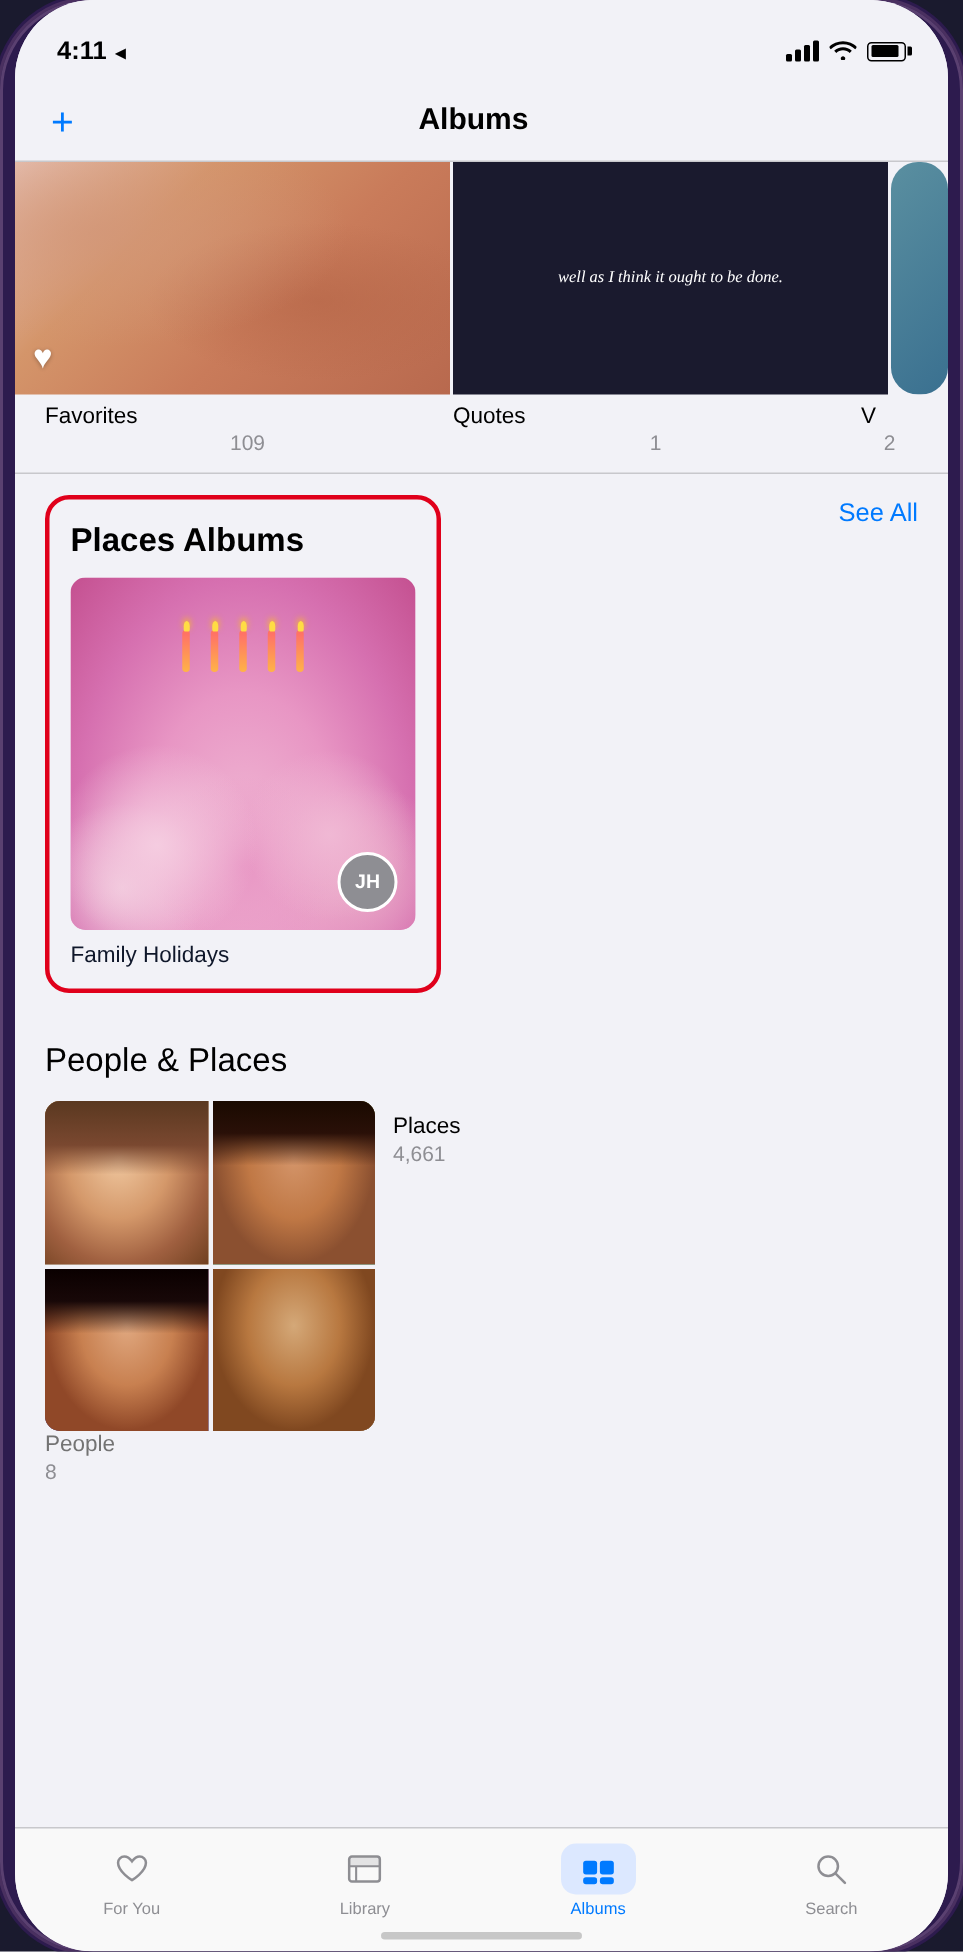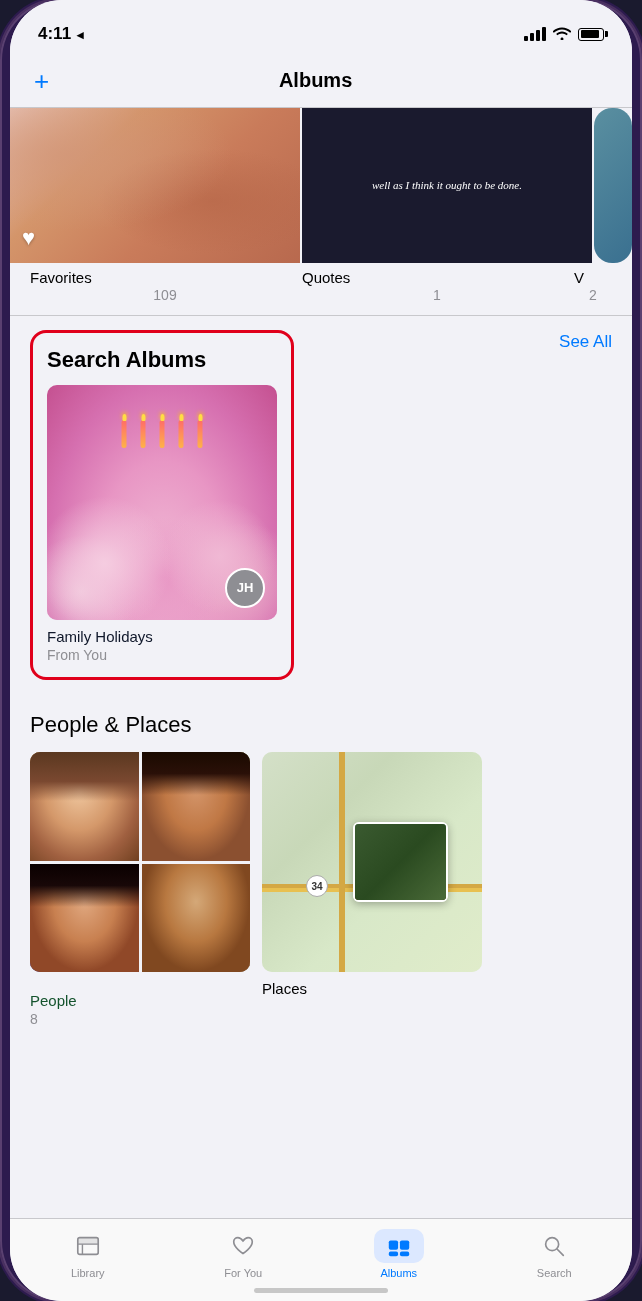--- a/index.html
+++ b/index.html
@@ -480,22 +480,22 @@
       position: absolute;
       inset: 0;
       background:
         linear-gradient(135deg, #3a5a30 0%, #2a4a20 50%, #4a6a38 100%),
         repeating-linear-gradient(45deg, rgba(0,0,0,0.05) 0, rgba(0,0,0,0.05) 2px, transparent 2px, transparent 8px);
     }
 
     .people-label {
       font-size: 15px;
       font-weight: 500;
-      color: #14532d;
-      margin-top: 20px;
+      color: #737373;
+      margin-top: 0;
     }
 
     .places-label {
       font-size: 15px;
       font-weight: 500;
       color: #000;
       margin-top: 8px;
     }
 
     .count-label {
@@ -735,38 +735,37 @@
           <div class="album-count">2</div>
         </div>
       </div>
 
       <div class="divider"></div>
 
       <div class="shared-section-wrapper">
         <div class="shared-full-row">
           <div class="shared-box">
             <div class="shared-top-row">
-              <span class="section-title-bold">Search Albums</span>
+              <span class="section-title-bold">Places Albums</span>
             </div>
 
             <div class="cake-album-thumb">
               <div class="cake-illustration"></div>
 
               <div class="cake-candles">
                 <div class="cake-candle"></div>
                 <div class="cake-candle"></div>
                 <div class="cake-candle"></div>
                 <div class="cake-candle"></div>
                 <div class="cake-candle"></div>
               </div>
 
               <div class="avatar-badge">JH</div>
             </div>
             <div class="shared-album-name">Family Holidays</div>
-            <div class="shared-album-sub">From You</div>
           </div>
           <a class="see-all-outside">See All</a>
         </div>
       </div>
 
       <div class="divider"></div>
 
       <div class="people-places-section">
         <div class="section-header">
           <span class="section-title">People &amp; Places</span>
@@ -877,80 +876,52 @@
 
                   <rect x="30" y="73" width="50" height="37" fill="#2a2a3a" rx="3"></rect>
                 </svg>
               </div>
             </div>
             <div class="people-label">People</div>
             <div class="count-label">8</div>
           </div>
 
           <div class="places-thumb">
-            <div class="map-thumb">
-              <div class="map-bg"></div>
-
-              <div class="map-road-h" style="top:60%; left:0; right:0;"></div>
-              <div class="map-road-h" style="top:62%; left:0; right:0; background:#e8c050; height:4px;"></div>
-
-              <div class="map-road-v" style="left:35%; top:0; bottom:0;"></div>
-
-              <div style="position:absolute; bottom:34%; left:20%; background:white; border-radius:50%; width:22px; height:22px; display:flex; align-items:center; justify-content:center; font-size:10px; font-weight:700; color:#333; border:1px solid #aaa;">34</div>
-
-              <div class="map-photo-overlay">
-                <div class="map-photo-inner">
-                  <svg width="100%" height="100%" viewBox="0 0 95 80" preserveAspectRatio="xMidYMid slice">
-                    <rect width="95" height="80" fill="#4a6a3a"></rect>
-                    <rect width="95" height="80" fill="url(#bushes)"></rect>
-
-                    <path d="M20 50 Q47 35 75 50 L75 80 L20 80 Z" fill="#6a4a2a"></path>
-                    <path d="M0 55 Q30 42 60 48 Q80 52 95 45 L95 80 L0 80 Z" fill="#5a3a1a"></path>
-
-                    <circle cx="15" cy="45" r="12" fill="#3a5a28"></circle>
-                    <circle cx="30" cy="38" r="15" fill="#4a6a30"></circle>
-                    <circle cx="55" cy="32" r="18" fill="#3a5a28"></circle>
-                    <circle cx="80" cy="40" r="13" fill="#4a6838"></circle>
-
-                    <rect x="0" y="0" width="95" height="25" fill="#8ab0c8" opacity="0.6"></rect>
-                  </svg>
-                </div>
-              </div>
-            </div>
             <div class="places-label">Places</div>
+            <div class="count-label">4,661</div>
           </div>
         </div>
       </div>
 
     </div>
 
     <div class="tab-bar">
+
+      <div class="tab-item">
+        <div class="tab-icon-container">
+          <svg class="tab-svg" viewBox="0 0 28 28" fill="none">
+            <path d="M14 22C14 22 4 16 4 9.5C4 7 6 5 8.5 5C10.5 5 12.5 6.5 14 8.5C15.5 6.5 17.5 5 19.5 5C22 5 24 7 24 9.5C24 16 14 22 14 22Z" stroke="#8e8e93" stroke-width="1.8" fill="none"></path>
+          </svg>
+        </div>
+        <span class="tab-label">For You</span>
+      </div>
 
       <div class="tab-item">
         <div class="tab-icon-container">
           <svg class="tab-svg" viewBox="0 0 28 28" fill="none">
             <rect x="3" y="5" width="22" height="18" rx="2" stroke="#8e8e93" stroke-width="1.8" fill="none"></rect>
             <rect x="3" y="5" width="22" height="7" rx="2" fill="#8e8e93" opacity="0.2"></rect>
             <line x1="3" y1="12" x2="25" y2="12" stroke="#8e8e93" stroke-width="1.5"></line>
             <line x1="8" y1="12" x2="8" y2="23" stroke="#8e8e93" stroke-width="1.5"></line>
           </svg>
         </div>
         <span class="tab-label">Library</span>
       </div>
 
       <div class="tab-item">
-        <div class="tab-icon-container">
-          <svg class="tab-svg" viewBox="0 0 28 28" fill="none">
-            <path d="M14 22C14 22 4 16 4 9.5C4 7 6 5 8.5 5C10.5 5 12.5 6.5 14 8.5C15.5 6.5 17.5 5 19.5 5C22 5 24 7 24 9.5C24 16 14 22 14 22Z" stroke="#8e8e93" stroke-width="1.8" fill="none"></path>
-          </svg>
-        </div>
-        <span class="tab-label">For You</span>
-      </div>
-
-      <div class="tab-item">
         <div class="tab-icon-container tab-icon-container-active">
           <svg class="tab-svg" viewBox="0 0 28 28" fill="none">
             <rect x="3" y="8" width="10" height="10" rx="2" fill="#007aff"></rect>
             <rect x="15" y="8" width="10" height="10" rx="2" fill="#007aff"></rect>
             <rect x="3" y="20" width="10" height="5" rx="2" fill="#007aff"></rect>
             <rect x="15" y="20" width="10" height="5" rx="2" fill="#007aff"></rect>
           </svg>
         </div>
         <span class="tab-label tab-label-active">Albums</span>
       </div>

